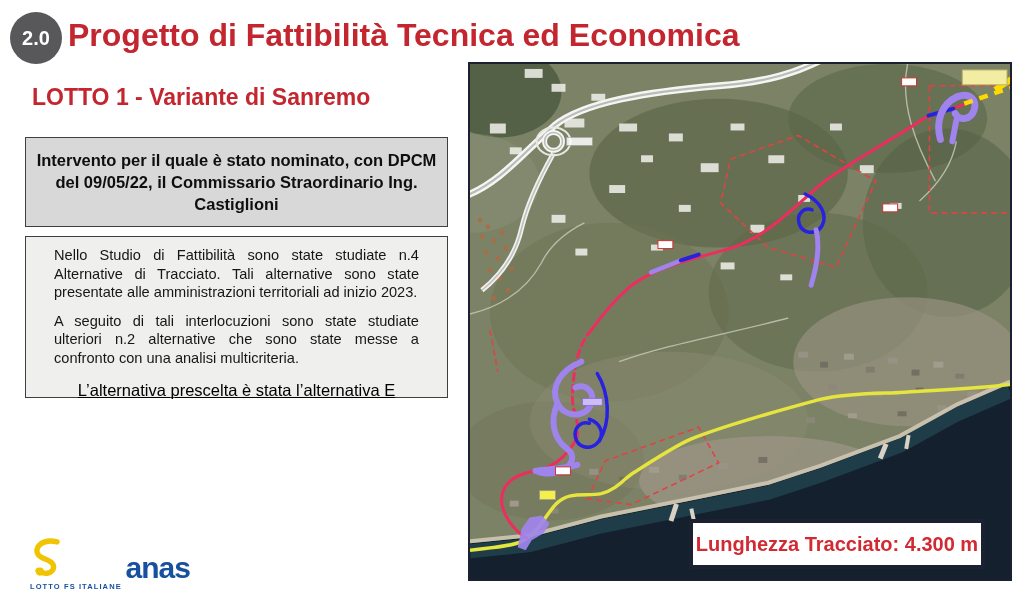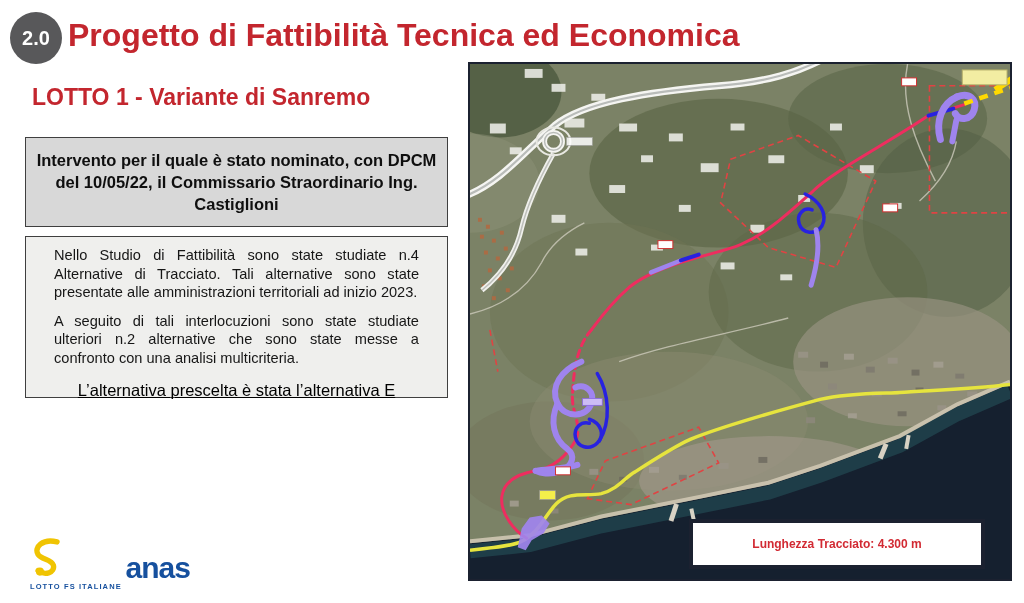--- a/index.html
+++ b/index.html
@@ -35,21 +35,21 @@
   .logo-text{font-size:30px;font-weight:bold;color:var(--anas-blue);line-height:0.9;
          letter-spacing:-1px;margin-left:2px;}
   .logo-sub{font-size:7.5px;font-weight:bold;color:var(--anas-blue);letter-spacing:1.1px;
          margin-top:1px;}
   .map{position:absolute;left:468px;top:62px;width:544px;height:519px;box-sizing:border-box;
          border:2px solid var(--map-border);background:#7b8266;overflow:hidden;}
   .map svg{position:absolute;left:0;top:0;width:100%;height:100%;}
   .info-box{position:absolute;left:219px;top:455px;width:296px;height:50px;background:#fff;
          border:4px solid var(--map-border);box-sizing:border-box;display:flex;
          align-items:center;justify-content:center;}
-  .info-box span{color:var(--info-red);font-weight:bold;font-size:12px;white-space:nowrap;}
+  .info-box span{color:var(--info-red);font-weight:bold;font-size:20px;white-space:nowrap;}
   
   .sea{fill:var(--sea-dark);}
   .shallow{stroke:#27565c;stroke-width:14;fill:none;opacity:.55;}
   .beach{stroke:#cfc6b2;stroke-width:4;fill:none;opacity:.9;}
   .route{stroke:var(--route-pink);stroke-width:3;fill:none;stroke-linecap:round;}
   .route-dash{stroke-dasharray:7 5;}
   .viaduct{stroke:var(--viaduct-blue);fill:none;stroke-linecap:round;}
   .ramp{stroke:var(--ramp-purple);fill:none;stroke-linecap:round;}
   .ramp-fill{fill:var(--ramp-purple);}
   .yellow-road{stroke:var(--road-yellow);stroke-width:3.5;fill:none;}
@@ -64,21 +64,21 @@
 </style>
 </head>
 <body>
 
 <div class="slide">
 
   <div class="badge">2.0</div>
   <h1 class="title">Progetto di Fattibilità Tecnica ed Economica</h1>
   <h2 class="subtitle">LOTTO 1 - Variante di Sanremo</h2>
 
-  <div class="box box-solid box1">Intervento per il quale è stato nominato, con DPCM del 10/05/22, il Commissario Straordinario Ing. Castiglioni</div>
+  <div class="box box-solid box1">Intervento per il quale è stato nominato, con DPCM del 09/05/22, il Commissario Straordinario Ing. Castiglioni</div>
 
   <div class="box box-light">
     <p>Nello Studio di Fattibilità sono state studiate n.4 Alternative di Tracciato. Tali alternative sono state presentate alle amministrazioni territoriali ad inizio 2023.</p>
     <p>A seguito di tali interlocuzioni sono state studiate ulteriori n.2 alternative che sono state messe a confronto con una analisi multicriteria.</p>
     <p class="highlight">L’alternativa prescelta è stata l’alternativa E</p>
   </div>
 
 
   <div class="logo">
     <div class="logo-row">

